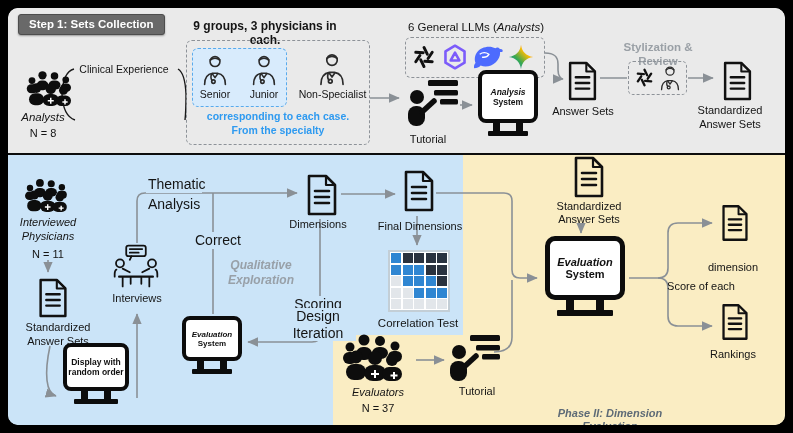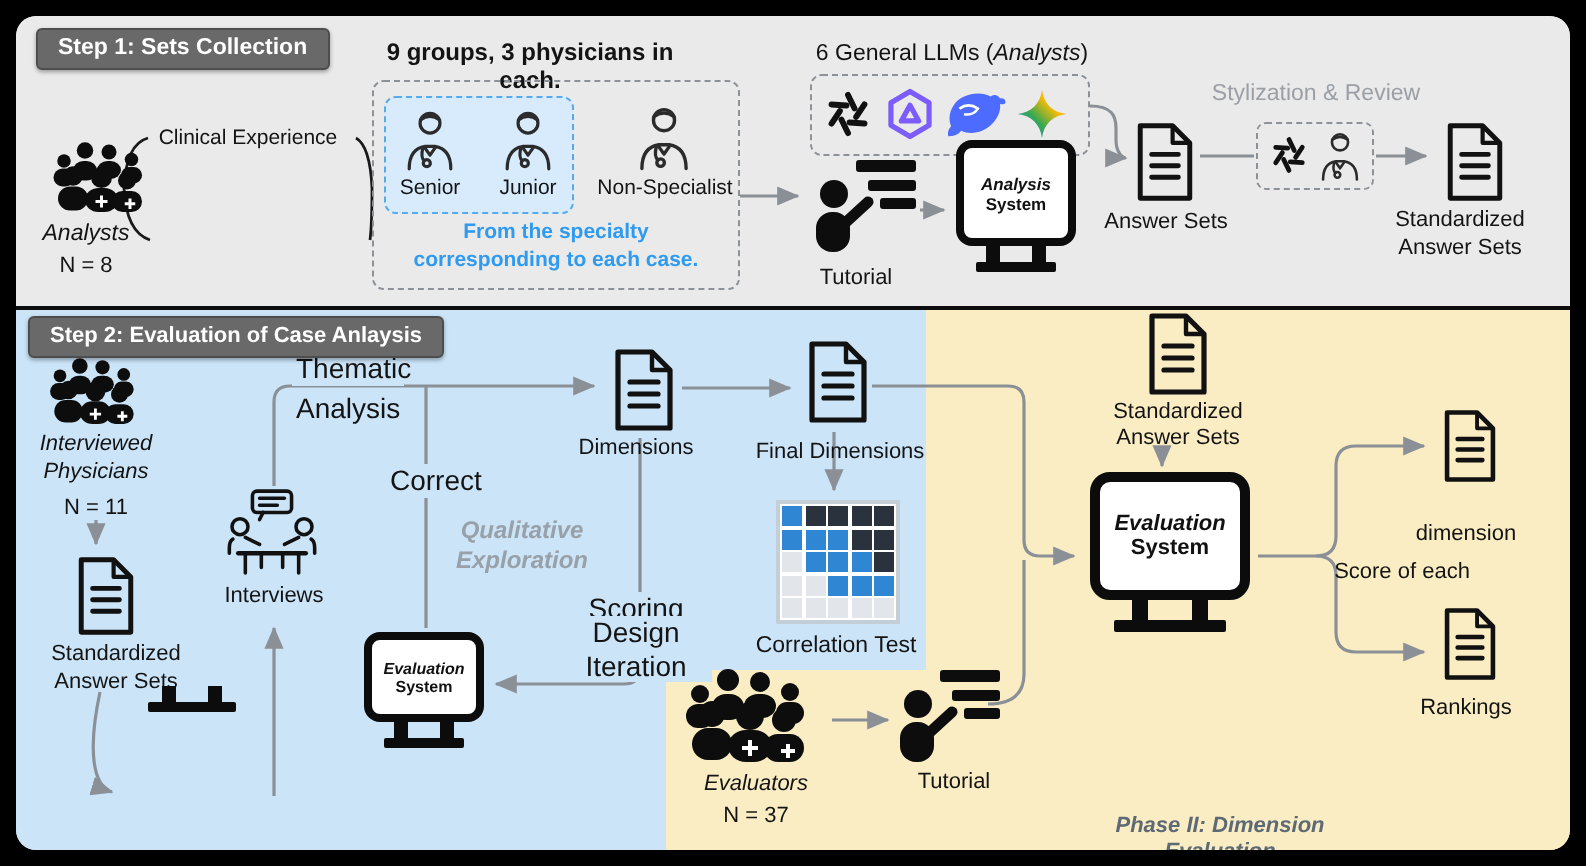--- a/index.html
+++ b/index.html
@@ -189,22 +189,22 @@
     <svg class="ic" style="left:241px;top:46px" width="30" height="32">
         <use href="#i-doctor"></use>
       </svg>
     <div class="lbl" style="left:237px;top:80px;width:38px;font-size:10.5px;">Junior</div>
     <svg class="ic" style="left:308px;top:44px" width="32" height="34">
         <use href="#i-doctor"></use>
       </svg>
     <div class="lbl" style="left:287px;top:80px;width:75px;font-size:10.5px;">Non-Specialist</div>
 
     <div class="lbl" style="left:180px;top:102px;width:180px;font-size:10.5px;font-weight:600;color:#2e9af0;line-height:1.3;">
+      <div>corresponding to each case.</div>
       <div>From the specialty</div>
-      <div>corresponding to each case.</div>
     </div>
 
     <svg class="ic" style="left:398px;top:72px" width="52" height="46">
         <use href="#i-tutorial"></use>
       </svg>
     <div class="lbl" style="left:391px;top:125px;width:58px;">Tutorial</div>
 
     <div class="lbl" style="left:393px;top:13px;width:150px;font-size:11.5px;">
       <span>6 General LLMs (</span><span class="it">Analysts</span><span>)</span>
     </div>
@@ -232,51 +232,54 @@
           <div class="leg"></div>
         </div>
       <div class="mbase" style="width:40px;"></div>
     </div>
 
     <svg class="ic" style="left:557px;top:53px" width="35" height="40">
         <use href="#i-doc"></use>
       </svg>
     <div class="lbl" style="left:543px;top:97px;width:64px;">Answer Sets</div>
 
-    <div class="lbl" style="left:595px;top:33px;width:110px;font-size:11.5px;font-weight:400;color:#9aa0a6;">Stylization &amp; Review</div>
+    <div class="lbl" style="left:595px;top:33px;width:110px;font-size:11.5px;font-weight:700;color:#9aa0a6;">Stylization &amp; Review</div>
     <div class="dashed" style="left:620px;top:53px;width:59px;height:34px;border-radius:5px;"></div>
     <svg class="ic" style="left:626px;top:59px" width="21" height="21">
         <use href="#i-openai"></use>
       </svg>
     <svg class="ic" style="left:650px;top:57px" width="24" height="26">
         <use href="#i-doctor"></use>
       </svg>
 
     <svg class="ic" style="left:712px;top:53px" width="35" height="40">
         <use href="#i-doc"></use>
       </svg>
     <div class="lbl" style="left:679px;top:96px;width:86px;">Standardized</div>
     <div class="lbl" style="left:679px;top:110px;width:86px;">Answer Sets</div>
 
-    <div class="badge" style="left:6px;top:150px;font-size:11px;">Step 2: Evaluation of Case Anlaysis</div>
 
     <svg class="ic" style="left:16px;top:170px" width="46" height="34">
         <use href="#i-crowd"></use>
       </svg>
     <div class="lbl it" style="left:2px;top:208px;width:76px;">Interviewed</div>
     <div class="lbl it" style="left:2px;top:222px;width:76px;">Physicians</div>
     <div class="lbl" style="left:2px;top:240px;width:76px;">N = 11</div>
 
     <svg class="ic" style="left:28px;top:270px" width="34" height="40">
         <use href="#i-doc"></use>
       </svg>
     <div class="lbl" style="left:6px;top:313px;width:88px;">Standardized</div>
     <div class="lbl" style="left:6px;top:327px;width:88px;">Answer Sets</div>
 
     <div class="monitor" style="left:55px;top:335px;width:66px;">
+      <div class="screen" style="height:48px;font-size:8.5px;">
+        <div>Display with</div>
+        <div>random order</div>
+      </div>
       <div class="legs">
           <div class="leg"></div>
           <div class="leg"></div>
         </div>
       <div class="mbase" style="width:44px;"></div>
     </div>
 
     <svg class="ic" style="left:104px;top:236px" width="48" height="44">
         <use href="#i-interviews"></use>
       </svg>

